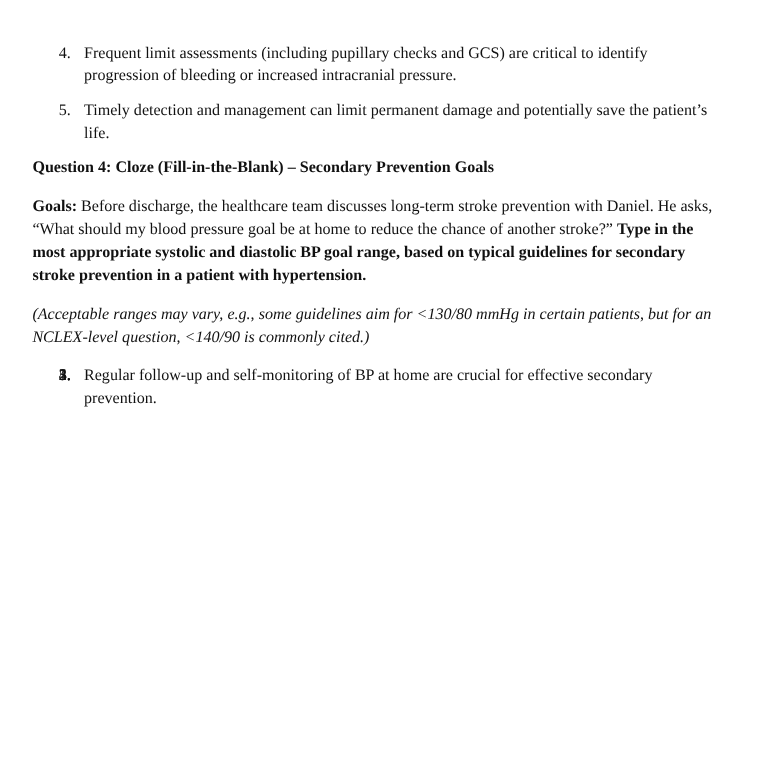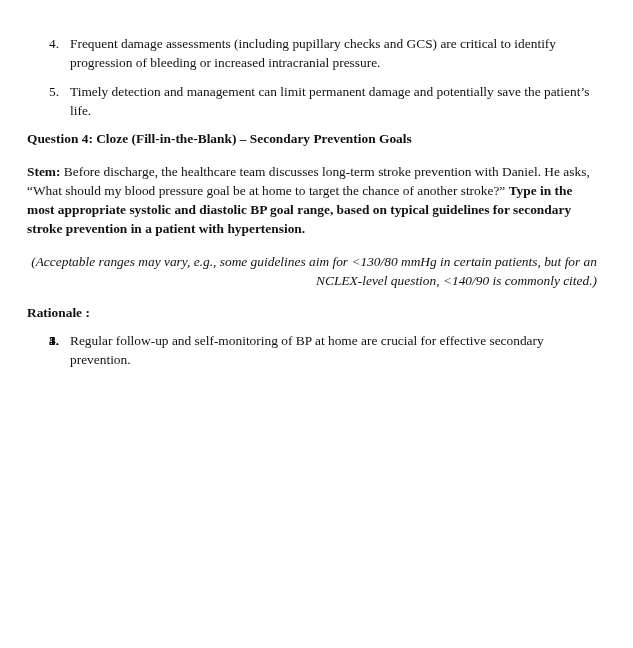--- a/index.html
+++ b/index.html
@@ -42,60 +42,59 @@
     .top-list li:last-child { margin-bottom: 9px; }
     .heading {
       font-weight: bold;
       margin: 0 0 14px 0;
     }
     .para {
       margin: 0 0 13px 0;
     }
     .stem { margin-bottom: 14px; }
     b { font-weight: bold; }
-    .italic { font-style: italic; text-align: right; }
+    .italic { font-style: italic; }
     .blank {
       display: inline-block;
       width: 20px;
       border-bottom: 1.3px solid #111;
       margin: 0 3px;
       vertical-align: 1px;
       height: 11px;
     }
     .rationale-list { margin-top: 4px; }
     .rationale-list li { margin-bottom: 9px; }
   </style>
 </head>
 <body>
 
 <div class="page">
 
   <ol class="list top-list">
     <li>
       <span class="num">4.</span>
-      <span>Frequent damage assessments (including pupillary checks and GCS) are critical to identify progression of bleeding or increased intracranial pressure.</span>
+      <span>Frequent limit assessments (including pupillary checks and GCS) are critical to identify progression of bleeding or increased intracranial pressure.</span>
     </li>
     <li>
       <span class="num">5.</span>
       <span>Timely detection and management can limit permanent damage and potentially save the patient’s life.</span>
     </li>
   </ol>
 
   <p class="heading">Question 4: Cloze (Fill-in-the-Blank) – Secondary Prevention Goals</p>
 
   <p class="para stem">
-    <b>Stem:</b><span> Before discharge, the healthcare team discusses long-term stroke prevention with Daniel. He asks, “What should my blood pressure goal be at home to target the chance of another stroke?” </span><b>Type in the most appropriate systolic and diastolic BP goal range, based on typical guidelines for secondary stroke prevention in a patient with hypertension.</b>
+    <b>Goals:</b><span> Before discharge, the healthcare team discusses long-term stroke prevention with Daniel. He asks, “What should my blood pressure goal be at home to reduce the chance of another stroke?” </span><b>Type in the most appropriate systolic and diastolic BP goal range, based on typical guidelines for secondary stroke prevention in a patient with hypertension.</b>
   </p>
 
 
 
 
   <p class="para italic">(Acceptable ranges may vary, e.g., some guidelines aim for &lt;130/80 mmHg in certain patients, but for an NCLEX-level question, &lt;140/90 is commonly cited.)</p>
 
-  <p class="heading" style="margin-bottom:6px;">Rationale :</p>
 
   <ol class="list rationale-list">
     <li>
       <span class="num">1.</span>
     </li>
     <li>
       <span class="num">2.</span>
     </li>
     <li>
       <span class="num">3.</span>

